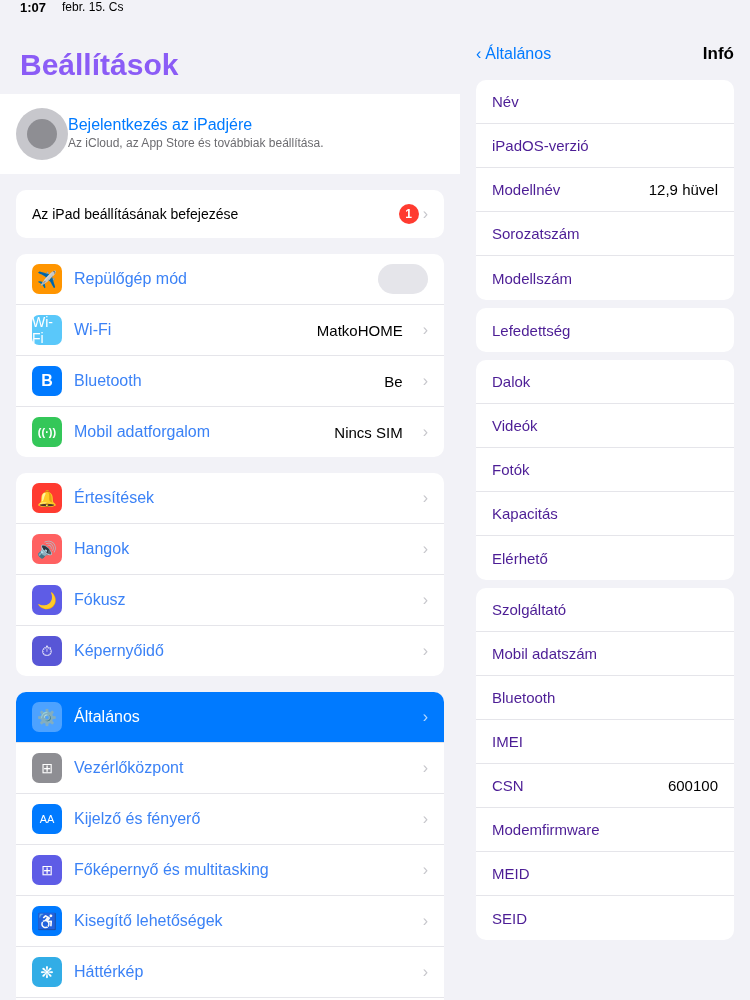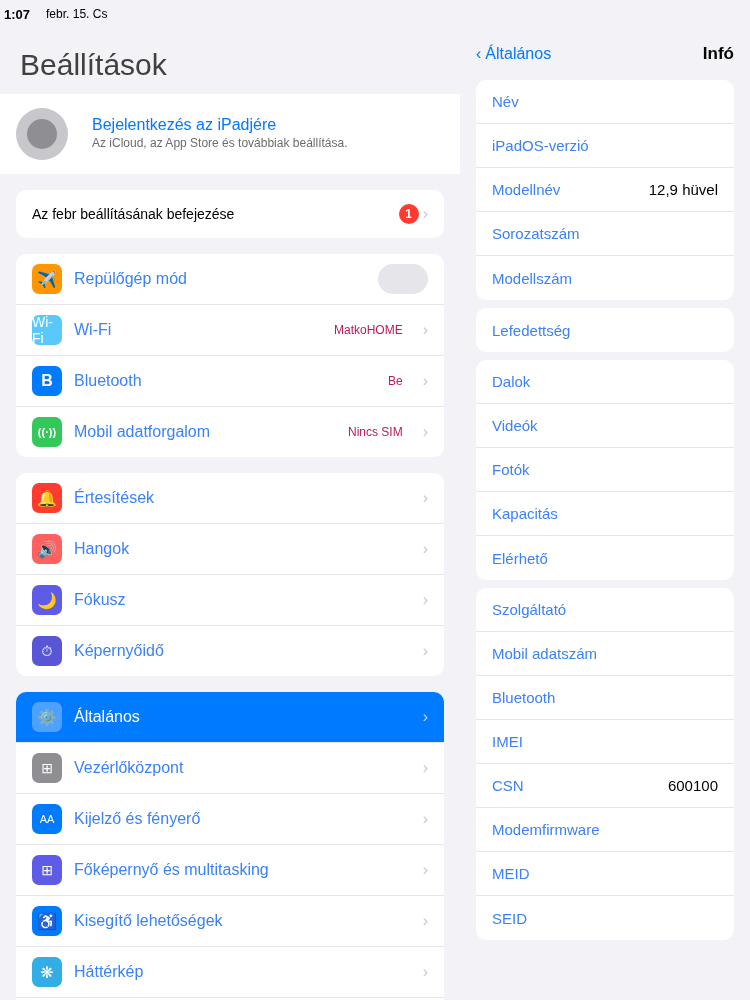--- a/index.html
+++ b/index.html
@@ -11,22 +11,21 @@
       overflow: hidden;
       display: flex;
       flex-direction: column;
     }
 
     
     .status-bar {
       background: #f2f2f7;
       height: 28px;
       display: flex;
-      align-items: center;
-      padding: 0 4px;
+      padding: 0 20px;
       font-size: 13px;
       font-weight: 600;
       color: #000;
       flex-shrink: 0;
     }
     .status-bar-time { margin-right: 16px; }
     .status-bar-date { font-size: 12px; font-weight: 400; }
 
     
     .main-content {
@@ -39,33 +38,33 @@
     .settings-panel {
       width: 460px;
       background: #f2f2f7;
       flex-shrink: 0;
       overflow-y: auto;
       padding-bottom: 20px;
     }
 
     .settings-title {
       font-size: 30px;
-      font-weight: 400;
-      color: #404040;
+      font-weight: 700;
+      color: #8b5cf6;
       padding: 20px 20px 12px 20px;
     }
 
     
     .account-section {
       background: #fff;
       margin: 0 0 16px 0;
       padding: 14px 16px;
       display: flex;
       align-items: center;
-      gap: 24px;
+      gap: 0;
     }
     .account-avatar {
       width: 52px;
       height: 52px;
       background: #c7c7cc;
       border-radius: 50%;
       flex-shrink: 0;
       display: flex;
       align-items: center;
       justify-content: center;
@@ -149,22 +148,22 @@
       font-size: 16px;
     }
 
     .row-label {
       flex: 1;
       font-size: 16px;
       color: #3b82f6;
     }
 
     .row-value {
-      font-size: 12px;
-      color: #be185d;
+      font-size: 15px;
+      color: #000000;
       margin-right: 4px;
     }
 
     .toggle {
       width: 50px;
       height: 30px;
       background: #e5e5ea;
       border-radius: 15px;
       flex-shrink: 0;
     }
@@ -218,21 +217,21 @@
       align-items: center;
       justify-content: space-between;
       padding: 12px 16px;
       border-bottom: 1px solid #e5e5ea;
       min-height: 44px;
     }
     .info-row:last-child { border-bottom: none; }
 
     .info-label {
       font-size: 15px;
-      color: #3b82f6;
+      color: #4c1d95;
     }
     .info-value {
       font-size: 15px;
       color: #000000;
       text-align: right;
     }
 
     
     .ic-orange { background: #ff9500; }
     .ic-blue { background: #007aff; }
@@ -263,21 +262,21 @@
       <div class="account-avatar">
         <div class="account-avatar-icon"></div>
       </div>
       <div class="account-text">
         <div class="account-title">Bejelentkezés az iPadjére</div>
         <div class="account-subtitle">Az iCloud, az App Store és továbbiak beállítása.</div>
       </div>
     </div>
 
     <div class="setup-banner">
-      <span class="setup-banner-text">Az febr beállításának befejezése</span>
+      <span class="setup-banner-text">Az iPad beállításának befejezése</span>
       <div class="setup-banner-right">
         <div class="setup-badge">1</div>
         <span class="chevron">›</span>
       </div>
     </div>
 
     <div class="settings-group">
       <div class="settings-row">
         <div class="row-icon ic-orange">✈️</div>
         <span class="row-label">Repülőgép mód</span>

